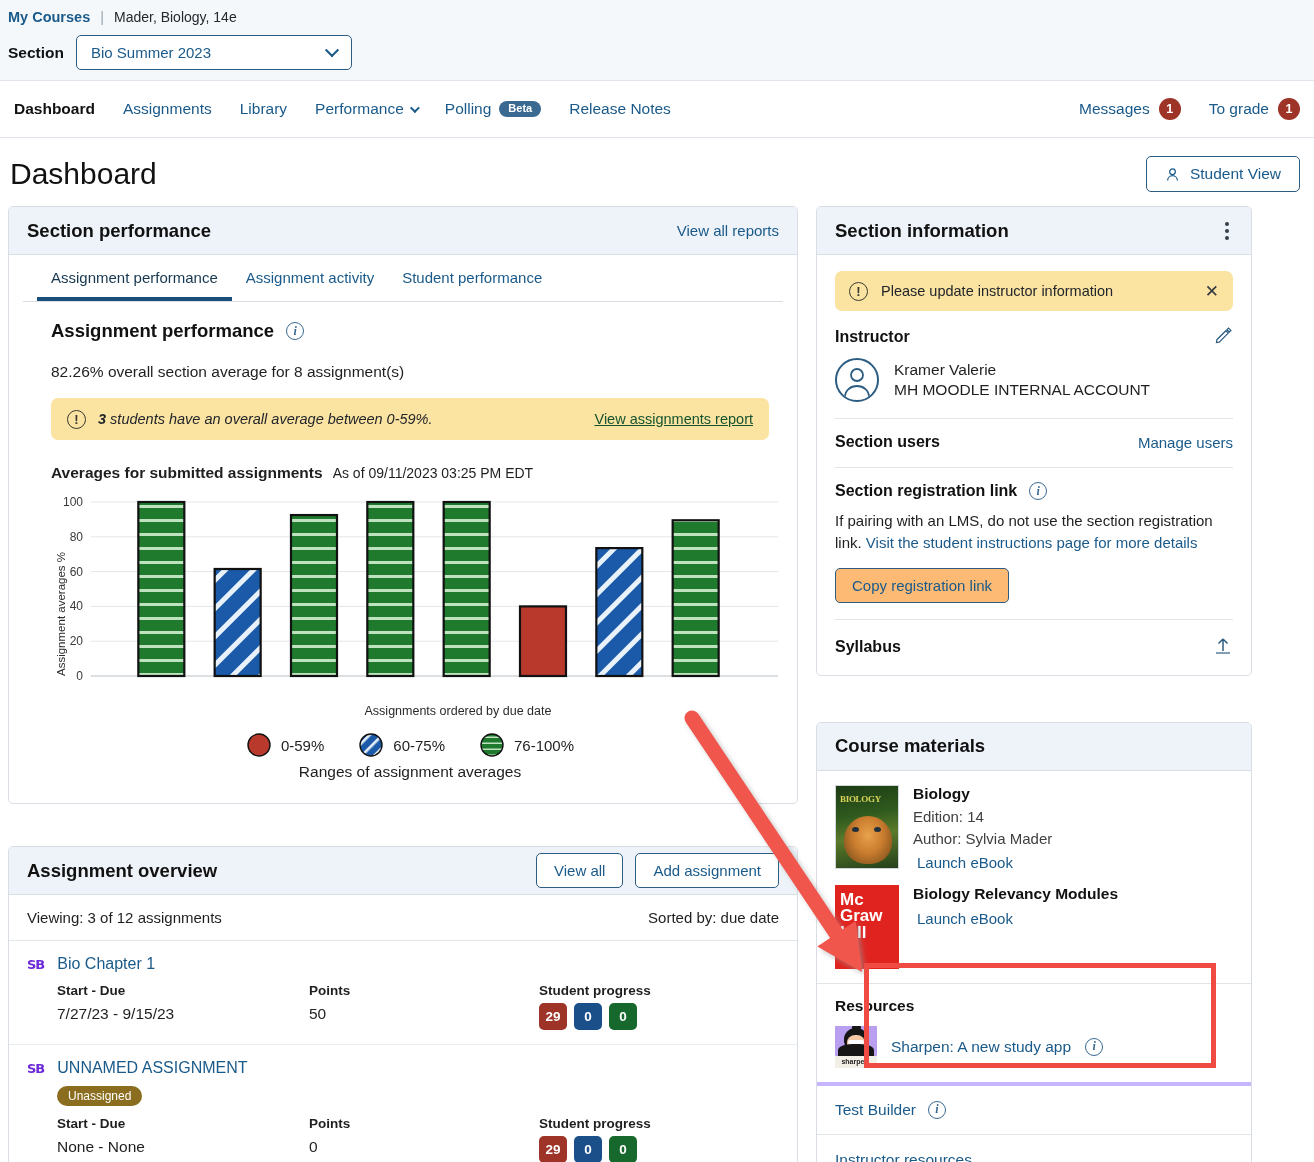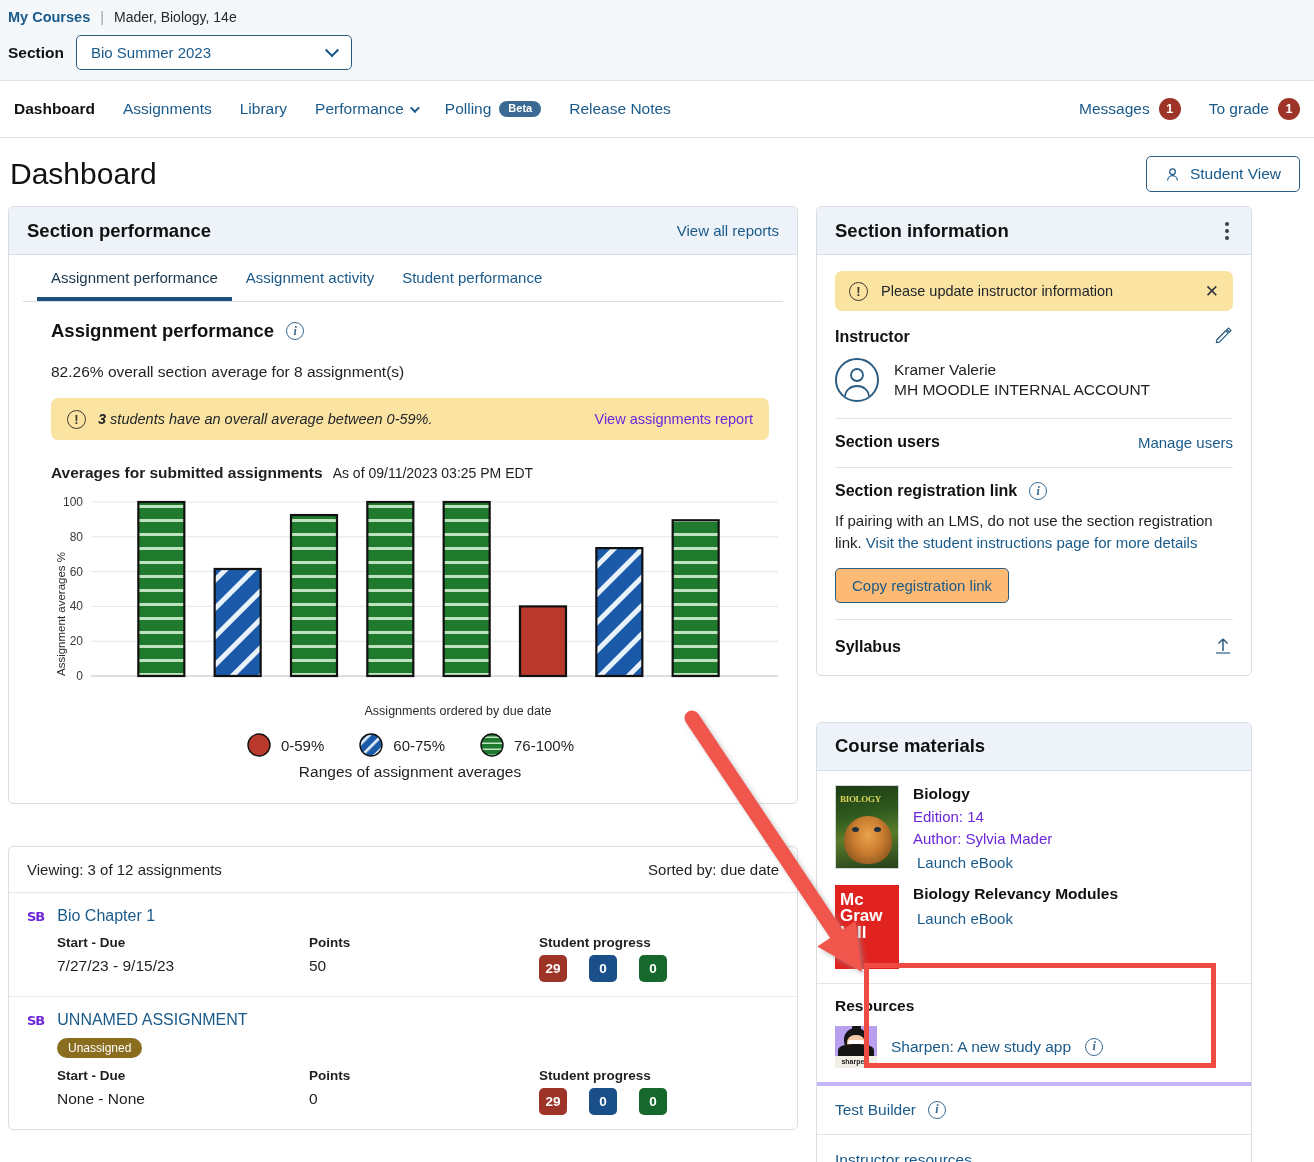--- a/index.html
+++ b/index.html
@@ -102,21 +102,21 @@
     margin-top: 17px; background: #fbe3a2; border-radius: 7px; height: 42px;
     display: flex; align-items: center; padding: 0 16px; gap: 12px;
   }
   .alert-i {
     width: 19px; height: 19px; border: 1.6px solid #3c3a30; border-radius: 50%;
     display: inline-flex; align-items: center; justify-content: center;
     font-size: 13px; font-weight: bold; color: #3c3a30; flex: 0 0 auto;
   }
   .alert-txt { font-size: 14.5px; color: #22262a; font-style: italic; }
   .alert-txt b { font-weight: bold; }
-  .alert-link { margin-left: auto; color: #6d28d9; font-size: 14.5px; cursor: pointer; }
+  .alert-link { margin-left: auto; color: #14532d; font-size: 14.5px; cursor: pointer; text-decoration: underline; }
 
   
   .chart-title-row { margin-top: 24px; display: flex; align-items: baseline; gap: 10px; }
   .chart-title { font-size: 15.5px; font-weight: bold; color: #1f1f1f; }
   .chart-asof { font-size: 14px; color: #1f1f1f; }
   .chart-wrap { position: relative; width: 740px; height: 230px; margin-top: 12px; margin-left: -8px;}
   .legend { display: flex; justify-content: center; gap: 34px; margin-top: 8px; }
   .legend-item { display: flex; align-items: center; gap: 9px; font-size: 15px; color: #1f1f1f; }
   .legend-caption { text-align: center; font-size: 15.5px; color: #1f1f1f; margin-top: 5px; padding-bottom: 6px;}
 
@@ -135,21 +135,21 @@
   .badge-unassigned {
     display: inline-block; background: #8a6d1e; color: #fff; font-size: 12px;
     border-radius: 10px; padding: 3px 11px; margin: 9px 0 0 30px;
   }
   .assign-grid { display: flex; margin-top: 10px; padding-left: 30px; }
   .ag-col { }
   .ag-col.c1 { width: 252px; }
   .ag-col.c2 { width: 230px; }
   .ag-label { font-size: 13.5px; font-weight: bold; color: #1f1f1f; }
   .ag-val { font-size: 15.5px; color: #1f1f1f; margin-top: 7px; }
-  .prog-chips { display: flex; gap: 22px; margin-top: 5px; }
+  .prog-chips { display: flex; gap: 7px; margin-top: 5px; }
   .chip { width: 28px; height: 27px; border-radius: 5px; color: #fff; font-size: 13.5px; font-weight: bold;
           display: flex; align-items: center; justify-content: center; }
   .chip.red { background: #9e3328; }
   .chip.blue { background: #1a4f8a; }
   .chip.green { background: #17682c; }
 
   
   .rc-body { padding: 16px 18px 0 18px; }
   .notice {
     background: #fbe3a2; border-radius: 7px; height: 40px; display: flex; align-items: center;
@@ -190,21 +190,21 @@
   .book-cover .face {
     position:absolute; bottom: 4px; left: 8px; width: 48px; height: 48px; border-radius: 50% 50% 45% 45%;
     background: radial-gradient(ellipse at 50% 40%, #e8a24c 0%, #c97c2e 45%, #6b4418 100%);
   }
   .book-cover .eye { position:absolute; width:7px; height:5px; background:#20303c; border-radius:50%; bottom:36px;}
   .mgh {
     width: 64px; height: 84px; flex: 0 0 auto; background: #e0231f; color: #fff;
     font-weight: bold; font-size: 17px; line-height: 0.98; padding: 7px 5px; font-family:"Liberation Sans",sans-serif;
   }
   .cm-title { font-size: 15.5px; font-weight: bold; color: #111; }
-  .cm-line { font-size: 15px; color: #6d28d9; margin-top: 5px; }
+  .cm-line { font-size: 15px; color: #404040; margin-top: 5px; }
   .cm-link { font-size: 15px; color: #1a5a8a; margin-top: 7px; margin-left: 4px; cursor: pointer; }
 
   .resources-box {
     margin: 0; padding: 13px 18px 14px 18px; border-top: 1px solid #e0e5ea;
     position: relative;
   }
   .res-title { font-size: 15.5px; font-weight: bold; color: #111; }
   .res-item { display: flex; align-items: center; gap: 14px; margin-top: 11px; }
   .sharpen-icon {
     width: 42px; height: 42px; flex: 0 0 auto; background: #b99ff0; position: relative; overflow: hidden;
@@ -396,20 +396,27 @@
                 <circle cx="13" cy="13" r="11" fill="url(#pat-green-sm)" stroke="#111" stroke-width="1.4"></circle>
               </svg>
               <span>76-100%</span>
             </div>
           </div>
           <div class="legend-caption">Ranges of assignment averages</div>
         </div>
       </div>
 
       <div class="card" style="margin-top:42px;">
+        <div class="card-head">
+          <span class="card-title">Assignment overview</span>
+          <div class="ov-head-btns">
+            <button class="btn-outline">View all</button>
+            <button class="btn-outline">Add assignment</button>
+          </div>
+        </div>
         <div class="ov-meta">
           <span>Viewing: 3 of 12 assignments</span>
           <span class="right">Sorted by: due date</span>
         </div>
 
         <div class="assign-row">
           <div class="assign-top">
             <span class="sb-icon">SB</span>
             <span class="assign-name">Bio Chapter 1</span>
           </div>

